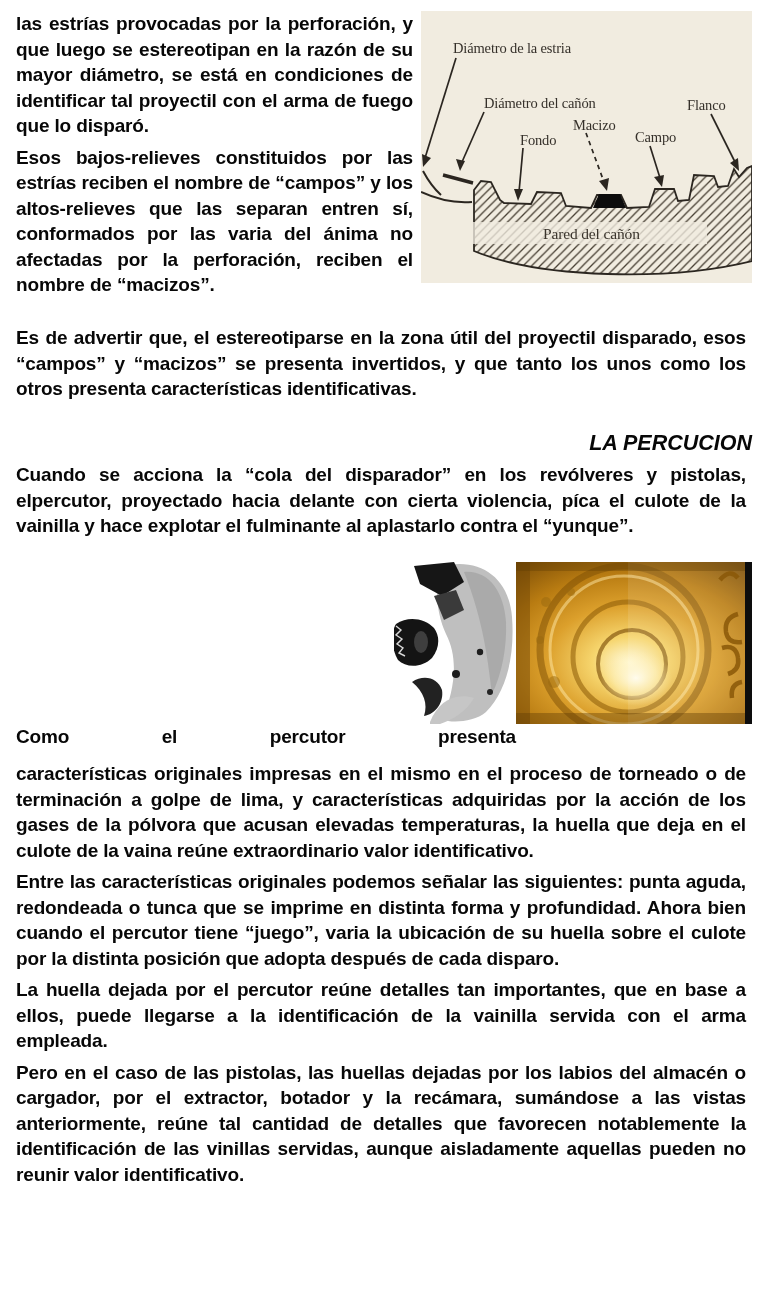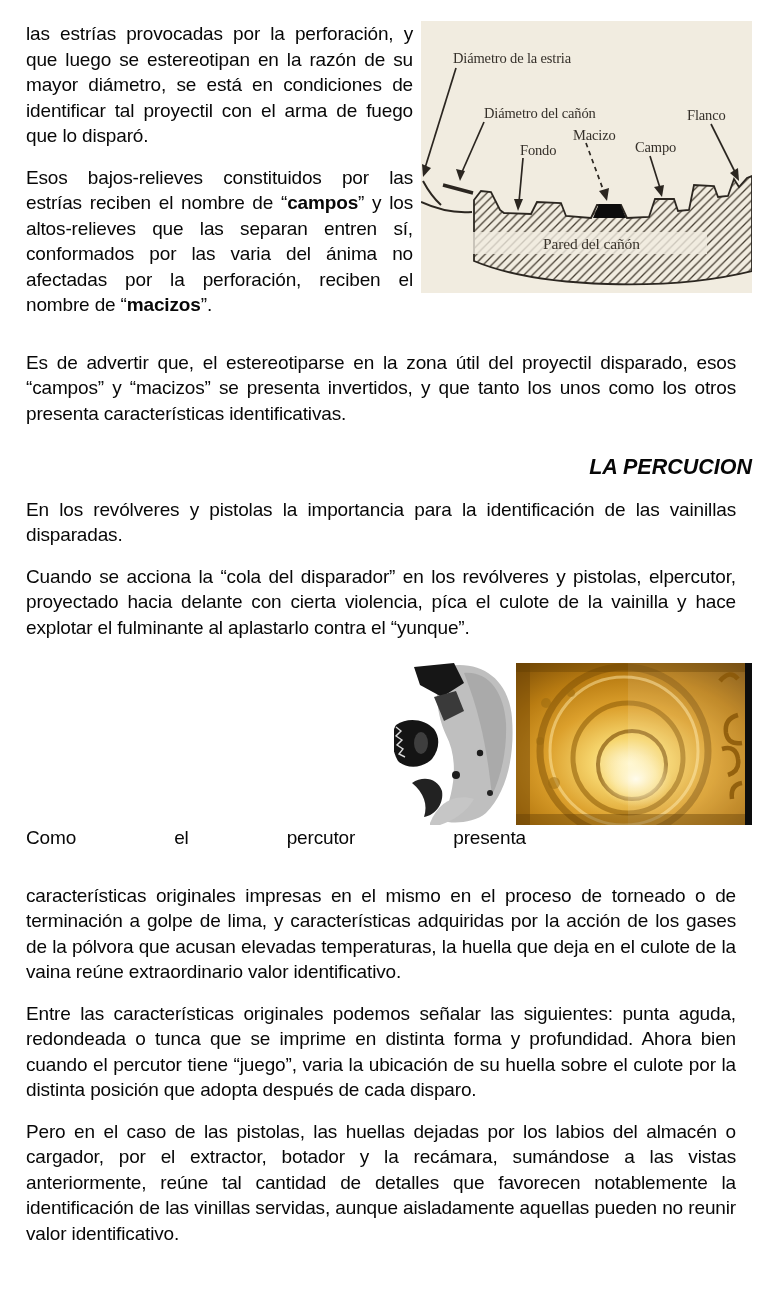--- a/index.html
+++ b/index.html
@@ -9,21 +9,21 @@
     box-sizing:border-box;
     padding:5px 9px 0 10px;
     background:#ffffff;
     color:#070707;
     font-family:"Liberation Sans", sans-serif;
     font-size:19px;
     line-height:25.5px;
     letter-spacing:-0.15px;
     overflow:hidden;
   }
-  .page p { margin:16px; text-align:justify; }
+  .page p { margin:6px; text-align:justify;font-weight:bold; }
   .gap { margin-top:21px; }
   .sec::after { content:""; display:block; clear:both; }
   .diagram-fig {
     float:right; width:331px; height:308px;
     margin:0 0 0 8px;
   }
   .photo-fig {
     float:right; width:358px; height:162px;
     margin:2px 0 0 6px; display:flex;
   }
@@ -113,21 +113,20 @@
     </figure>
 
     <p>las estrías provocadas por la perforación, y que luego se estereotipan en la razón de su mayor diámetro, se está en condiciones de identificar tal proyectil con el arma de fuego que lo disparó.</p>
     <p class="gap"><span>Esos bajos-relieves constituidos por las estrías reciben el nombre de “</span><b>campos</b><span>” y los altos-relieves que las separan entren sí, conformados por las varia del ánima no afectadas por la perforación, reciben el nombre de “</span><b>macizos</b><span>”.</span></p>
   </section>
 
   <p class="gap">Es de advertir que, el estereotiparse en la zona útil del proyectil disparado, esos “campos” y “macizos” se presenta invertidos, y que tanto los unos como los otros presenta características identificativas.</p>
 
   <h2 class="heading">LA PERCUCION</h2>
 
-  <p class="gap">En los revólveres y pistolas la importancia para la identificación de las vainillas disparadas.</p>
 
   <p class="gap">Cuando se acciona la “cola del disparador” en los revólveres y pistolas, elpercutor, proyectado hacia delante con cierta violencia, píca el culote de la vainilla y hace explotar el fulminante al aplastarlo contra el “yunque”.</p>
 
   <section class="sec gap">
     <figure class="photo-fig">
 
       <svg width="122" height="162" viewBox="0 0 122 162">
         <rect width="122" height="162" fill="#ffffff"></rect>
         <path d="M 45,5 C 85,-6 115,15 118,55 C 121,95 112,130 92,150 C 80,160 60,161 48,158 C 62,125 64,95 52,72 C 44,55 40,30 45,5 Z" fill="#bfbfbf"></path>
         <path d="M 70,10 C 95,8 110,30 112,60 C 113,85 108,112 98,132 C 94,100 90,60 70,10 Z" fill="#a3a3a3" opacity="0.75"></path>
@@ -184,16 +183,17 @@
       </svg>
     </figure>
 
     <p class="como-line">Como el percutor presenta</p>
   </section>
 
   <p class="rest">características originales impresas en el mismo en el proceso de torneado o de terminación a golpe de lima, y características adquiridas por la acción de los gases de la pólvora que acusan elevadas temperaturas, la huella que deja en el culote de la vaina reúne extraordinario valor identificativo.</p>
 
   <p class="gap">Entre las características originales podemos señalar las siguientes: punta aguda, redondeada o tunca que se imprime en distinta forma y profundidad. Ahora bien cuando el percutor tiene “juego”, varia la ubicación de su huella sobre el culote por la distinta posición que adopta después de cada disparo.</p>
 
+  <p class="gap">La huella dejada por el percutor reúne detalles tan importantes, que en base a ellos, puede llegarse a la identificación de la vainilla servida con el arma empleada.</p>
 
   <p class="gap">Pero en el caso de las pistolas, las huellas dejadas por los labios del almacén o cargador, por el extractor, botador y la recámara, sumándose a las vistas anteriormente, reúne tal cantidad de detalles que favorecen notablemente la identificación de las vinillas servidas, aunque aisladamente aquellas pueden no reunir valor identificativo.</p>
 
 </div>
 
 </body></html>

